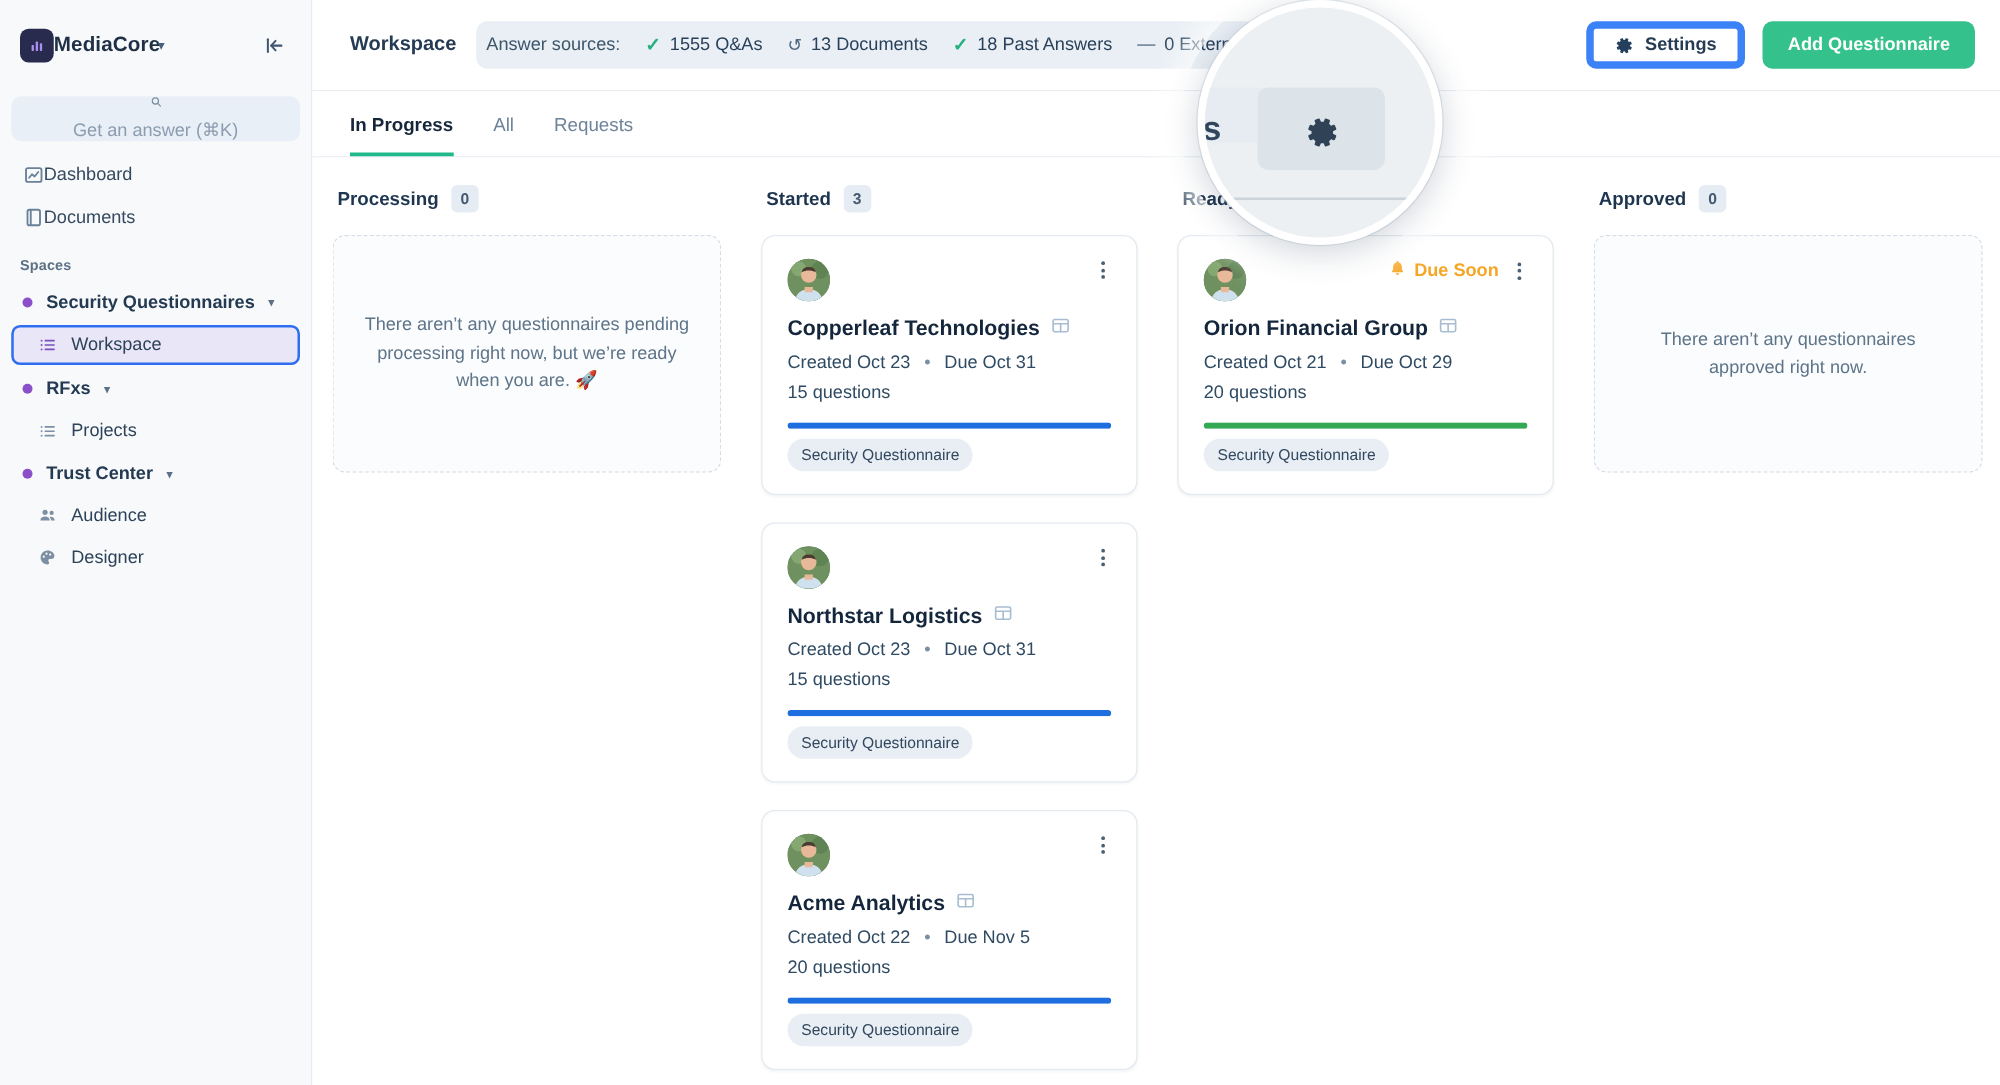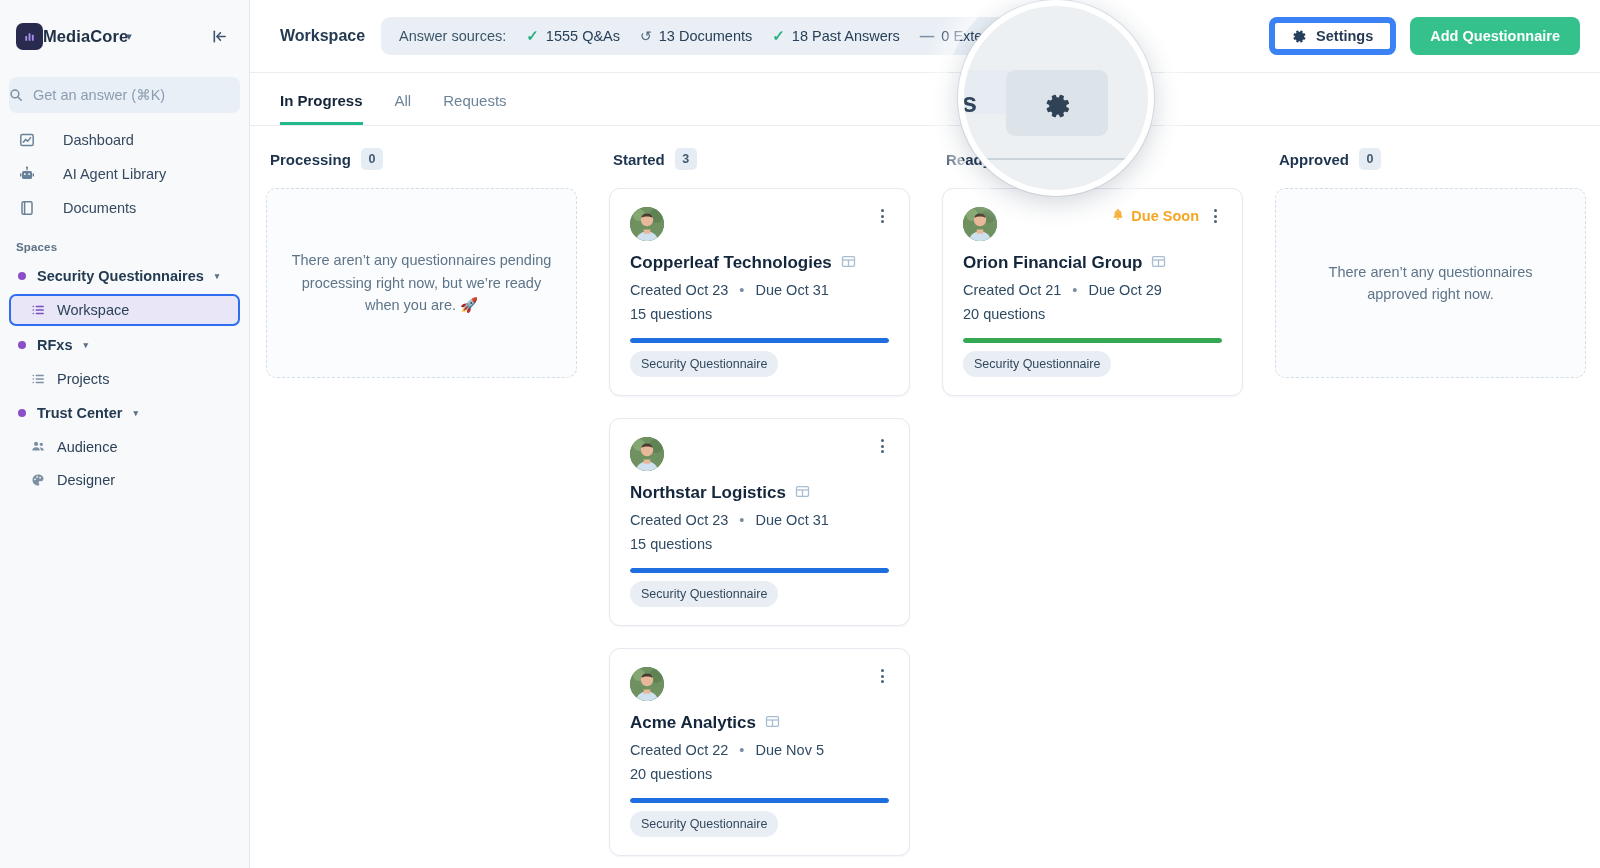--- a/index.html
+++ b/index.html
@@ -33,25 +33,25 @@
   }
   .brand-caret { color: #49607c; font-size: 11px; margin-left: -2px; }
   .collapse-btn {
     margin-left: auto; color: #3e5670; display: flex;
     align-items: center; justify-content: center;
     width: 24px; height: 24px; cursor: pointer;
   }
   .sb-search {
     margin: 4px 9px 10px 9px; height: 36px; border-radius: 8px;
     background: #e9eff6; display: flex; align-items: center;
-    gap: 10px; padding: 0 0;
+    gap: 10px; padding: 0 12px; flex-direction: column;
   }
   .sb-search .ph { color: #8b9cb0; font-size: 14.5px; }
   .nav-item {
-    height: 34px; display: flex; align-items: center; gap: 28px;
+    height: 34px; display: flex; align-items: center; gap: 0;
     padding: 0 12px 0 18px; color: #35495f; font-size: 14.5px;
     cursor: pointer; white-space: nowrap;
   }
   .nav-ico { width: 17px; display: flex; align-items: center; justify-content: center; color: #6a8299; flex: 0 0 17px; }
   .sb-section {
     font-size: 11.5px; color: #5d7186; font-weight: 700;
     padding: 16px 0 6px 16px; letter-spacing: .15px;
   }
   .space-row {
     height: 33px; display: flex; align-items: center; gap: 11px;
@@ -76,21 +76,21 @@
   .main { flex: 1; height: 868px; display: flex; flex-direction: column; background: #fff; min-width: 0; }
   .topbar {
     height: 73px; flex: 0 0 73px; display: flex; align-items: center;
     padding: 0 20px 0 30px; gap: 16px; background: #fff;
     border-bottom: 1px solid #e8edf2;
   }
   .ws-title { font-size: 16px; color: #253b54; font-weight: 600; white-space: nowrap; }
   .sources-pill {
     display: flex; align-items: center; gap: 20px;
     background: #e9eff5; border-radius: 9px;
-    height: 38px; padding: 0 18px; min-width: 0; overflow: hidden;
+    height: 38px; padding: 0 8px; min-width: 0; overflow: hidden;
   }
   .sources-label { font-size: 14.5px; color: #3d5569; white-space: nowrap; }
   .src { display: flex; align-items: center; gap: 7px; font-size: 14.5px; color: #28405a; white-space: nowrap; }
   .src .ck { color: #27b07e; font-weight: 700; font-size: 15px; }
   .src .sync { color: #51687f; font-size: 14px; }
   .src .dash { color: #7d8fa3; font-weight: 700; }
   .top-right { margin-left: auto; display: flex; align-items: center; gap: 14px; flex: 0 0 auto; }
   .btn-settings {
     display: flex; align-items: center; gap: 9px;
     height: 38px; padding: 0 17px; border-radius: 8px;
@@ -211,34 +211,20 @@
     <div class="nav-item">
       <span class="nav-ico">
         <svg width="16" height="16" viewBox="0 0 16 16" fill="none" stroke="#6a8299" stroke-width="1.5">
           <rect x="1.8" y="2.5" width="12.4" height="11" rx="1.6"></rect>
           <polyline points="4.3,10.2 6.6,7.4 8.7,9.2 11.6,5.6" stroke-linecap="round" stroke-linejoin="round"></polyline>
         </svg>
       </span>
       <span>Dashboard</span>
     </div>
 
-    <div class="nav-item">
-      <span class="nav-ico">
-        <svg width="16" height="16" viewBox="0 0 16 16" fill="#6a8299">
-          <rect x="3" y="5" width="10" height="8" rx="1.6"></rect>
-          <rect x="7.4" y="1.6" width="1.2" height="3" rx=".5"></rect>
-          <circle cx="8" cy="1.6" r="1.1"></circle>
-          <rect x="1" y="7.2" width="1.5" height="3.4" rx=".7"></rect>
-          <rect x="13.5" y="7.2" width="1.5" height="3.4" rx=".7"></rect>
-          <rect x="5" y="7.3" width="1.7" height="1.7" rx=".4" fill="#f7f9fb"></rect>
-          <rect x="9.3" y="7.3" width="1.7" height="1.7" rx=".4" fill="#f7f9fb"></rect>
-        </svg>
-      </span>
-      <span>AI Agent Library</span>
-    </div>
 
 
 
     <div class="nav-item">
       <span class="nav-ico">
         <svg width="16" height="16" viewBox="0 0 16 16" fill="none" stroke="#6a8299" stroke-width="1.5">
           <rect x="3" y="1.8" width="10" height="12.4" rx="1.5"></rect>
           <line x1="5.6" y1="1.8" x2="5.6" y2="14.2"></line>
         </svg>
       </span>

